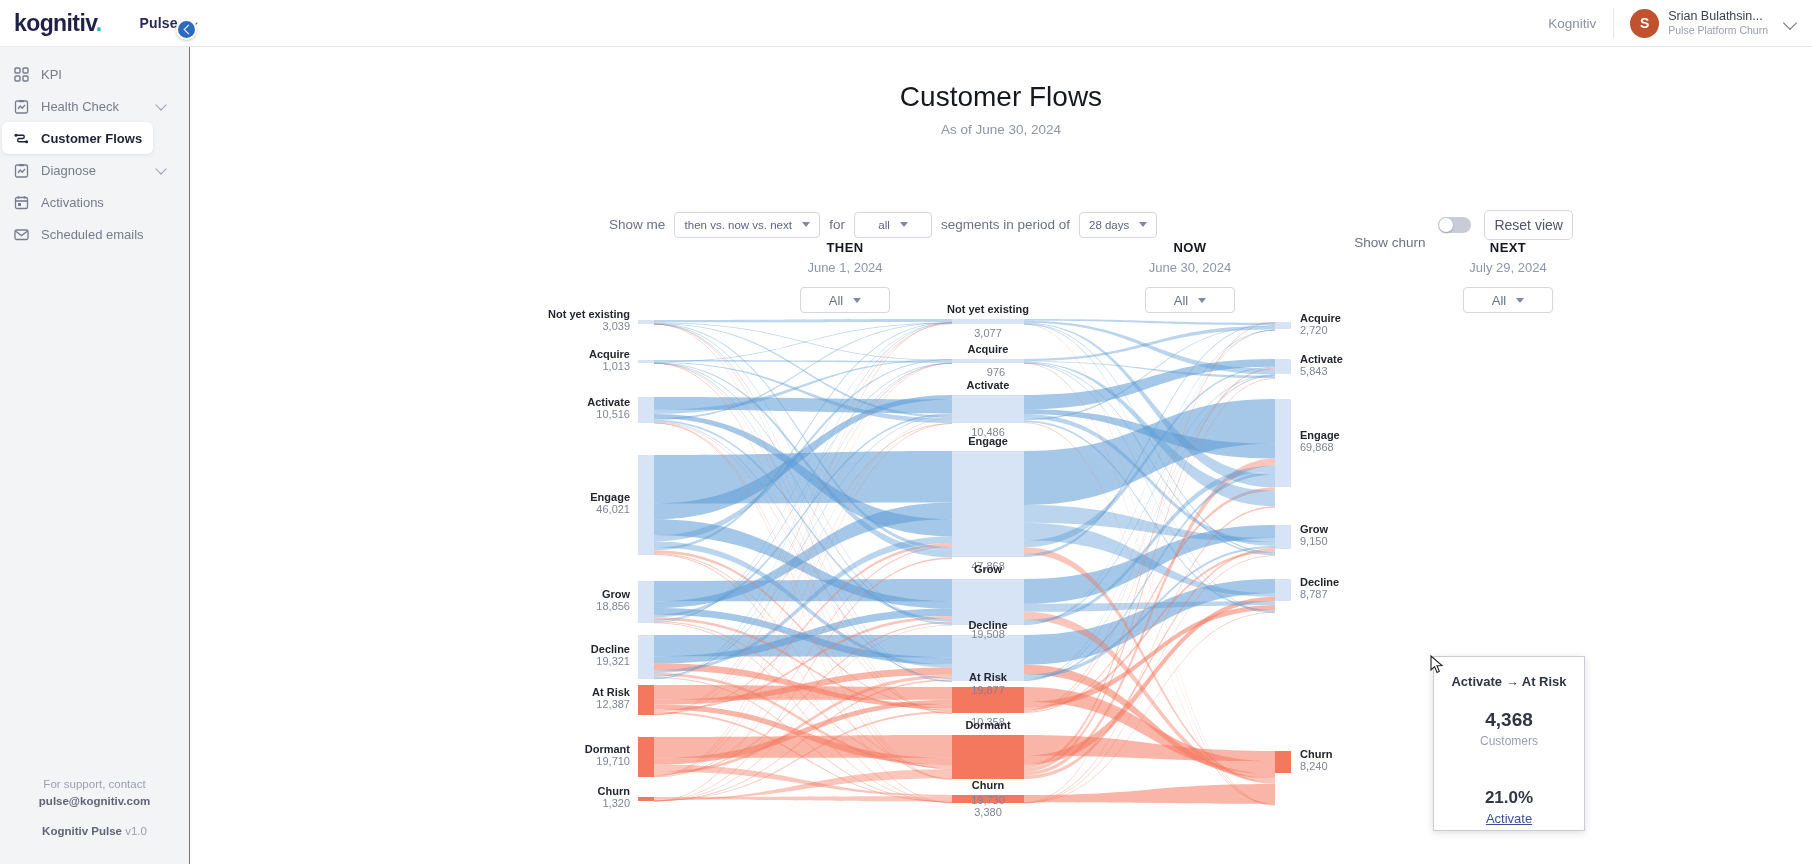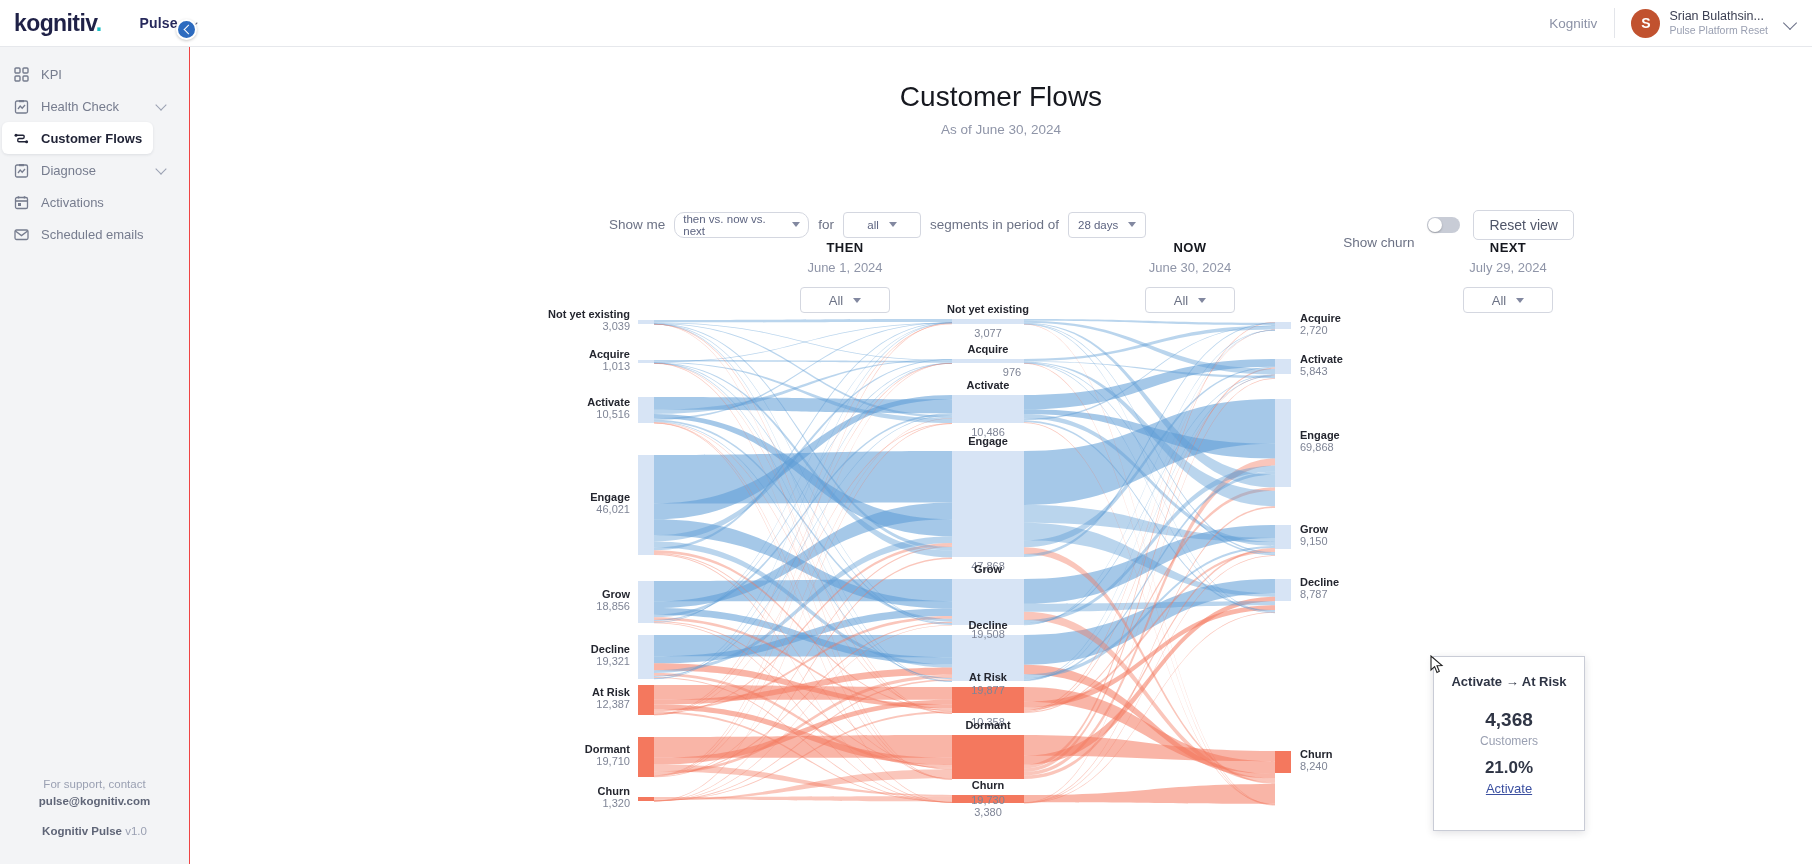--- a/index.html
+++ b/index.html
@@ -141,41 +141,41 @@
     border: 1px solid #d4d7e0; border-radius: 4px; background: #fff;
     height: 26px; display: flex; align-items: center; justify-content: center;
     gap: 10px; padding: 0 8px; cursor: pointer;
   }
   .select .sv { font-size: 11.5px; color: #5d6480; }
   .caret {
     width: 0; height: 0;
     border-left: 4.5px solid transparent; border-right: 4.5px solid transparent;
     border-top: 5px solid #8288a0;
   }
-  .sel-show { width: 135px; border-radius: 10px; }
+  .sel-show { width: 146px; }
   .sel-all  { width: 78px; }
   .sel-per  { width: 78px; }
 
   .ctrl-right {
     display: flex; align-items: center; gap: 13px;
     margin-left: 197px;
   }
   .toggle-label { font-size: 13.5px; color: #6c7285; margin-top: 36px; }
   .toggle {
     width: 33px; height: 16px; border-radius: 9px; background: #c8ccd6;
     position: relative; cursor: pointer;
   }
   .toggle .knob {
     position: absolute; left: 1px; top: 1px;
     width: 14px; height: 14px; border-radius: 50%; background: #fff;
     box-shadow: 0 1px 2px rgba(0,0,0,.25);
   }
   .btn-reset {
     border: 1px solid #d4d7e0; border-radius: 5px; background: #fff;
-    height: 30px; padding: 0 15px; font-size: 14px; color: #4f5568;
+    height: 30px; padding: 0 9px; font-size: 14px; color: #4f5568;
     display: flex; align-items: center; cursor: pointer;
     font-family: "Liberation Sans", sans-serif;
   }
 
   
   .col-head {
     position: absolute; text-align: center; width: 180px;
   }
   .col-head .ch-t { font-size: 13px; font-weight: 700; color: #16181f; letter-spacing: .4px; }
   .col-head .ch-d { font-size: 13px; color: #8f95a8; margin-top: 5px; }
@@ -203,21 +203,21 @@
   .tooltip {
     position: absolute; left: 1243px; top: 609px;
     width: 152px; height: 175px;
     background: #fff; border: 1px solid #c9ccd6;
     box-shadow: 0 2px 8px rgba(20,24,40,.13);
     z-index: 60; text-align: center; padding-top: 17px;
   }
   .tt-title { font-size: 13px; font-weight: 700; color: #2f3545; }
   .tt-big { font-size: 19px; font-weight: 700; color: #2f3545; margin-top: 20px; }
   .tt-cap { font-size: 12px; color: #9aa0b2; margin-top: 3px; }
-  .tt-pct { font-size: 17px; font-weight: 700; color: #2f3545; margin-top: 10px; }
+  .tt-pct { font-size: 17px; font-weight: 700; color: #2f3545; margin-top: 40px; }
   .tt-link { font-size: 13px; color: #3a4fa0; text-decoration: underline; margin-top: 3px; cursor: pointer; display:inline-block;}
 
   .cursor {
     position: absolute; left: 1240px; top: 608px; z-index: 70;
     width: 14px; height: 20px;
   }
 </style>
 </head>
 <body>
 
@@ -230,21 +230,21 @@
     <span class="chev"></span>
   </div>
 
   <div class="topbar-right">
     <span class="tenant-name">Kognitiv</span>
     <span class="vsep"></span>
     <div class="user-block">
       <div class="avatar">S</div>
       <div class="user-names">
         <div class="n1">Srian Bulathsin...</div>
-        <div class="n2">Pulse Platform Reset</div>
+        <div class="n2">Pulse Platform Churn</div>
       </div>
       <span class="user-chev"></span>
     </div>
   </div>
 </div>
 
 <div class="sidebar">
   <div class="nav">
 
     <div class="nav-item">
@@ -710,21 +710,21 @@
         <div class="nodelabel" style="text-align: right; left: 318px; width: 122px; top: 468px;">
           <div class="nl-name">Churn</div>
           <div class="nl-val">1,320</div>
         </div>
         <div class="nodelabel" style="text-align: center; left: 722px; width: 152px; top: -14px; position: absolute;">
           <div class="nl-name">Not yet existing</div>
           <div class="nl-val" style="position: absolute; left: 0px; width: 100%; top: 24px; text-align: center;">3,077</div>
         </div>
         <div class="nodelabel" style="text-align: center; left: 722px; width: 152px; top: 26px; position: absolute;">
           <div class="nl-name">Acquire</div>
-          <div class="nl-val" style="position: absolute; left: 16px; width: 100%; top: 23px; padding-left: 16px;">976</div>
+          <div class="nl-val" style="position: absolute; left: 0px; width: 100%; top: 23px; padding-left: 16px;">976</div>
         </div>
         <div class="nodelabel" style="text-align: center; left: 722px; width: 152px; top: 62px; position: absolute;">
           <div class="nl-name">Activate</div>
           <div class="nl-val" style="position: absolute; left: 0px; width: 100%; top: 47px;">10,486</div>
         </div>
         <div class="nodelabel" style="text-align: center; left: 722px; width: 152px; top: 118px; position: absolute;">
           <div class="nl-name">Engage</div>
           <div class="nl-val" style="position: absolute; left: 0px; width: 100%; top: 125px;">47,868</div>
         </div>
         <div class="nodelabel" style="text-align: center; left: 722px; width: 152px; top: 246px; position: absolute;">

